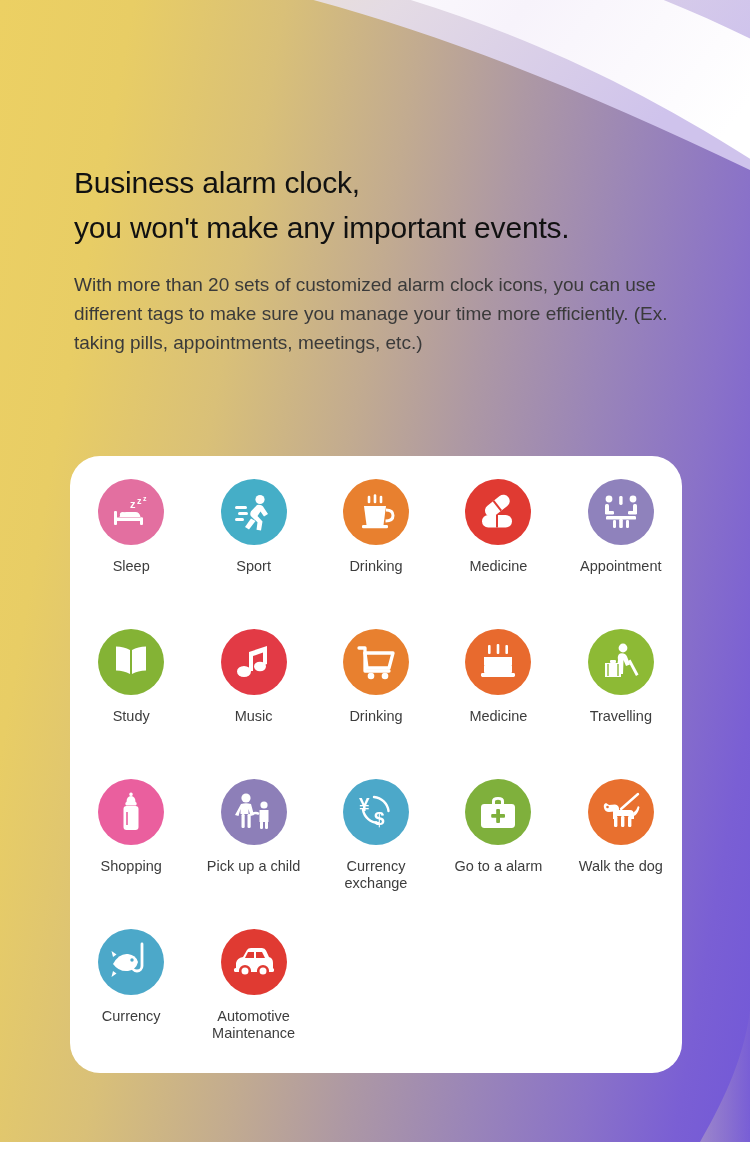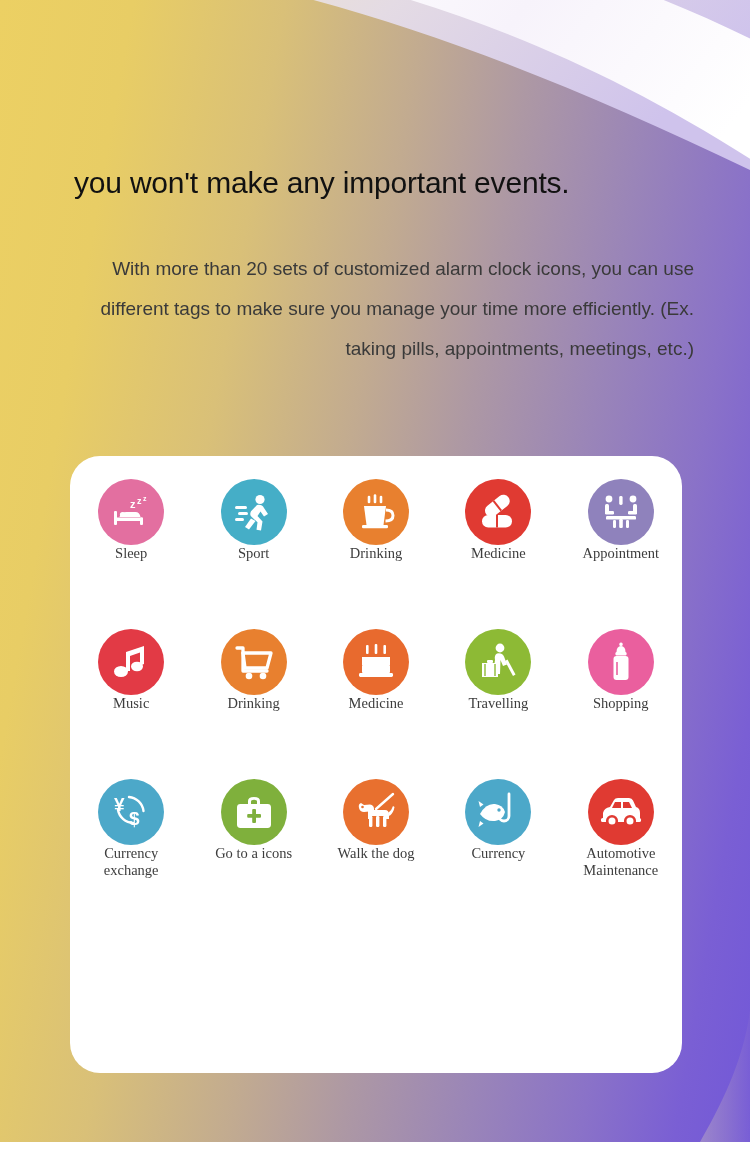--- a/index.html
+++ b/index.html
@@ -38,26 +38,25 @@
     width:620px;
   }
   .headline {
     font-size:30px;
     line-height:45px;
     color:#111111;
     font-weight:400;
     letter-spacing:-0.2px;
   }
   .subcopy {
-    margin-top:44px;
+    margin-top:20px;
     font-size:19px;
-    line-height:40px;
+    line-height:29px;
     color:#3a3a3a;
     font-weight:400;
-    text-align:right;
   }
   
   .card {
     position:absolute;
     left:70px;
     top:456px;
     width:612px;
     height:617px;
     background:#ffffff;
     border-radius:30px;
@@ -79,27 +78,26 @@
   }
   .badge {
     width:66px; height:66px;
     border-radius:50%;
     display:flex;
     align-items:center;
     justify-content:center;
   }
   .badge svg { display:block; }
   .cell-label {
-    margin-top:0;
+    margin-top:13px;
     font-size:14.5px;
     line-height:17px;
     color:#3d3d3d;
     text-align:center;
     max-width:108px;
-    font-family:Liberation Serif, serif;
   }
 </style>
 </head>
 <body>
 
 <div class="page">
 
   <div class="bg">
     <svg class="swoosh-svg" viewBox="0 0 750 1142" preserveAspectRatio="none">
       <defs>
@@ -124,20 +122,21 @@
       <path d="M185,-60 C400,-20 590,50 800,150 L800,-90 Z" fill="url(#sw1)" opacity="0.75"></path>
 
       <path d="M300,-30 C470,10 620,70 790,185 L810,70 C640,-25 470,-70 300,-90 Z" fill="url(#sw2)"></path>
 
       <path d="M700,1142 C730,1090 745,1050 750,1010 L750,1142 Z" fill="url(#sw3)" opacity="0.55"></path>
     </svg>
   </div>
 
   <div class="copy">
     <div class="headline">
+      <div>Business alarm clock,</div>
       <div>you won't make any important events.</div>
     </div>
     <div class="subcopy">With more than 20 sets of customized alarm clock icons, you can use different tags to make sure you manage your time more efficiently. (Ex. taking pills, appointments, meetings, etc.)</div>
   </div>
 
   <div class="card">
     <div class="grid" id="icon-grid">
         <div class="cell">
           <div class="badge" style="background: rgb(227, 111, 160);">
             <svg width="42" height="42" viewBox="0 0 42 42">
@@ -220,20 +219,31 @@
       <rect x="19.2" y="28" width="3.6" height="9" rx="1.2"></rect>
       <rect x="13" y="29" width="3" height="8" rx="1.2"></rect>
       <rect x="26" y="29" width="3" height="8" rx="1.2"></rect>
       <rect x="19.2" y="5" width="3.4" height="9" rx="1.4"></rect>
     </g>
             </svg>
           </div>
           <div class="cell-label">Appointment</div>
         </div>
         <div class="cell">
+          <div class="badge" style="background: rgb(132, 179, 53);">
+            <svg width="42" height="42" viewBox="0 0 42 42">
+              <g fill="#ffffff">
+      <path d="M20 9 q-6-3.5-14-3.5 v24 q8 0 14 3.5 z"></path>
+      <path d="M22 9 q6-3.5 14-3.5 v24 q-8 0-14 3.5 z"></path>
+    </g>
+            </svg>
+          </div>
+          <div class="cell-label">Study</div>
+        </div>
+        <div class="cell">
           <div class="badge" style="background: rgb(226, 58, 69);">
             <svg width="42" height="42" viewBox="0 0 42 42">
               <g fill="#ffffff">
       <path d="M16 30 V11 l18-6 v18 l-4 1.5 V11.5 l-10 3.5 V30 z"></path>
       <ellipse cx="11" cy="30.5" rx="7" ry="5.5"></ellipse>
       <ellipse cx="27" cy="25.5" rx="6" ry="4.8"></ellipse>
     </g>
             </svg>
           </div>
           <div class="cell-label">Music</div>
@@ -295,20 +305,38 @@
       <rect x="13.5" y="15" width="15" height="24" rx="3"></rect>
     </g>
     <g stroke="#ea5f9e" stroke-width="1.6">
       <path d="M17 21 v13"></path>
     </g>
             </svg>
           </div>
           <div class="cell-label">Shopping</div>
         </div>
         <div class="cell">
+          <div class="badge" style="background: rgb(141, 127, 184);">
+            <svg width="42" height="42" viewBox="0 0 42 42">
+              <g fill="#ffffff">
+      <circle cx="13" cy="7" r="4.6"></circle>
+      <path d="M8 13 q5-1.5 10 0 l3 11 -3.5 1 -2-7 0 5 h-8 l0-5 -2 7 -3.5-1 z"></path>
+      <rect x="8.5" y="23" width="3.2" height="14" rx="1.2"></rect>
+      <rect x="14.5" y="23" width="3.2" height="14" rx="1.2"></rect>
+      <circle cx="31" cy="14" r="3.6"></circle>
+      <path d="M26.5 19 h9 v12 h-9 z"></path>
+      <rect x="27" y="30" width="3" height="8" rx="1.2"></rect>
+      <rect x="32" y="30" width="3" height="8" rx="1.2"></rect>
+      <path d="M19 23 q4-2 7 0" stroke="#ffffff" stroke-width="2.4" fill="none"></path>
+    </g>
+            </svg>
+          </div>
+          <div class="cell-label">Pick up a child</div>
+        </div>
+        <div class="cell">
           <div class="badge" style="background: rgb(76, 168, 201);">
             <svg width="42" height="42" viewBox="0 0 42 42">
       <g fill="#ffffff" font-family="Liberation Sans, sans-serif" font-weight="bold">
         <text x="4" y="20" font-size="19">¥</text>
         <text x="19" y="34" font-size="19">$</text>
       </g>
       <g fill="none" stroke="#ffffff" stroke-width="2.4" stroke-linecap="round">
         <path d="M19 6 a16 16 0 0 1 14.5 14"></path>
         <path d="M23 32 a16 16 0 0 1 -15-13"></path>
       </g>
@@ -322,21 +350,21 @@
               <g fill="#ffffff">
       <path d="M15 10 q0-4 6-4 t6 4 v3 h-3 v-2.5 q0-1.8-3-1.8 t-3 1.8 V13 h-3 z"></path>
       <rect x="4" y="13" width="34" height="24" rx="3.4"></rect>
     </g>
     <g fill="#7fb03c">
       <rect x="19.2" y="18" width="3.8" height="14" rx="1"></rect>
       <rect x="14.2" y="23" width="13.8" height="3.8" rx="1"></rect>
     </g>
             </svg>
           </div>
-          <div class="cell-label">Go to a icons</div>
+          <div class="cell-label">Go to a alarm</div>
         </div>
         <div class="cell">
           <div class="badge" style="background: rgb(232, 112, 47);">
             <svg width="42" height="42" viewBox="0 0 42 42">
       <path d="M38 3 L21 18" stroke="#ffffff" stroke-width="2.4" fill="none" stroke-linecap="round"></path>
       <g fill="#ffffff">
         <path d="M4 17 q-1-4 2-5 l3 2 6-0.5 q4 0.5 4 4.5 l0 2 -10 1 q-4 0-5-4 z"></path>
         <circle cx="7.5" cy="16" r="1.3" fill="#e8702f"></circle>
         <path d="M13 19 h17 q4 0 4 5 v4 h-4 v-3 h-13 v3 h-4 z"></path>
         <rect x="14" y="25" width="3.4" height="11" rx="1.2"></rect>

